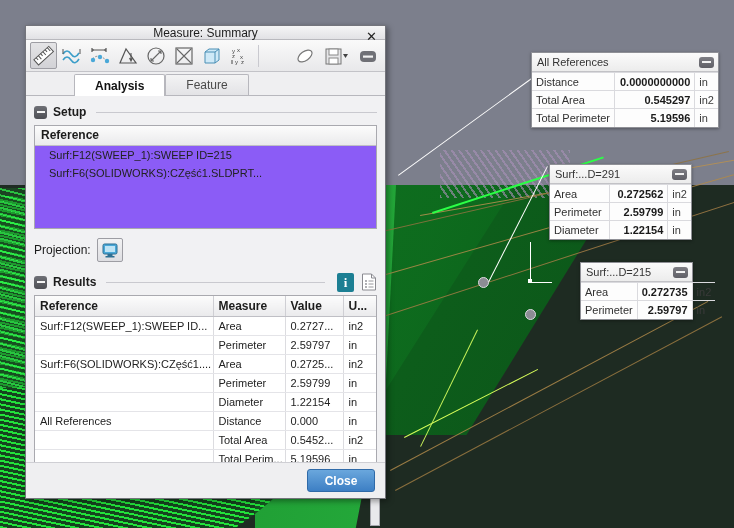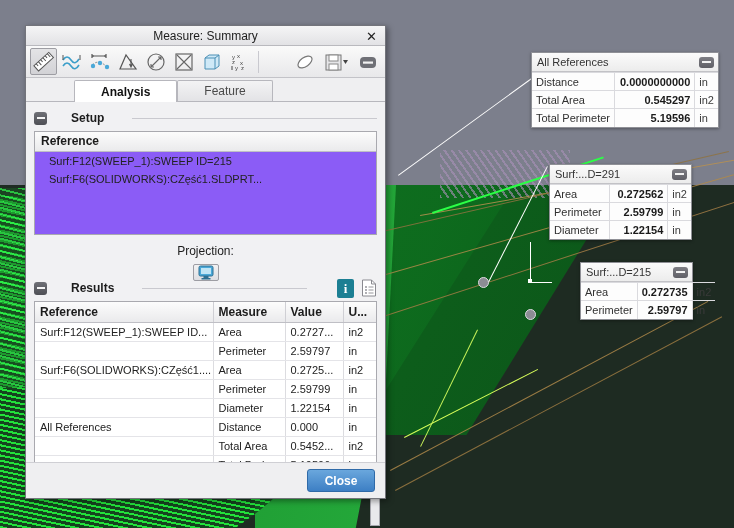--- a/index.html
+++ b/index.html
@@ -188,21 +188,21 @@
     position: absolute;
     left: 25px; top: 25px;
     width: 361px; height: 474px;
     background: #efeff1;
     border: 1px solid #73747b;
     box-shadow: 2px 2px 6px rgba(0,0,0,.4);
     display: flex;
     flex-direction: column;
   }
   #titlebar {
-    height: 20px;
+    height: 14px;
     background: linear-gradient(#f5f5f6, #e2e2e5);
     border-bottom: 1px solid #b9b9be;
     display: flex;
     align-items: center;
     justify-content: center;
     position: relative;
     font-size: 12px;
     color: #1d1d1d;
   }
   #title-close {
@@ -248,21 +248,21 @@
     height: 24px;
     background: #efeff1;
     display: flex;
     align-items: flex-end;
     padding-left: 48px;
     border-bottom: 1px solid #b7b7bd;
   }
   .tab {
     height: 21px;
     line-height: 21px;
-    padding: 0 26px;
+    padding: 0 20px;
     font-size: 12px;
     border: 1px solid #b7b7bd;
     border-bottom: none;
     border-radius: 2px 2px 0 0;
     cursor: pointer;
     color: #4a4a4a;
     background: linear-gradient(#f3f3f4, #e3e3e6);
   }
   .tab.sel {
     background: #ffffff;
@@ -276,21 +276,21 @@
   #body {
     flex: 1;
     background: #f1f1f3;
     padding: 6px 8px 0 8px;
     overflow: hidden;
   }
 
   .section-head {
     display: flex;
     align-items: center;
-    gap: 24px;
+    gap: 6px;
     height: 20px;
     font-size: 12px;
     font-weight: bold;
     color: #1c1c1c;
     margin-bottom: 3px;
   }
   .collapse-btn {
     width: 13px; height: 13px;
     border-radius: 3px;
     background: linear-gradient(#6f7076, #4e4f55);
@@ -350,21 +350,20 @@
   }
 
   .proj-row {
     display: flex;
     align-items: center;
     gap: 6px;
     margin-top: 9px;
     height: 24px;
     font-size: 12px;
     color: #1c1c1c;
-    flex-direction: column;
   }
   #proj-field {
     flex: 1;
     height: 24px;
     line-height: 22px;
     background: #fff;
     border: 1px solid #a9a9af;
     text-align: center;
     font-size: 12px;
     color: #2a2a2a;

